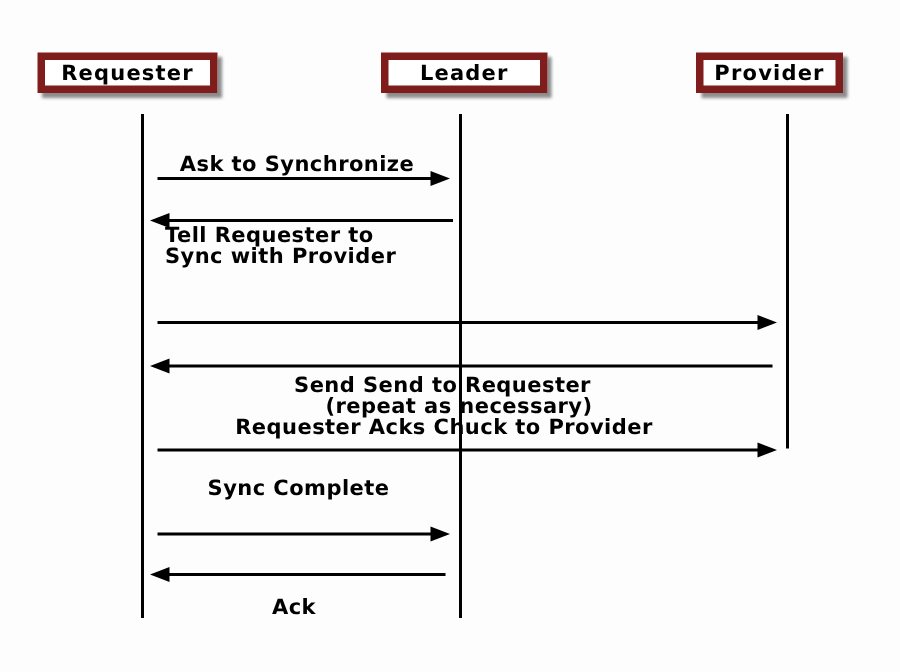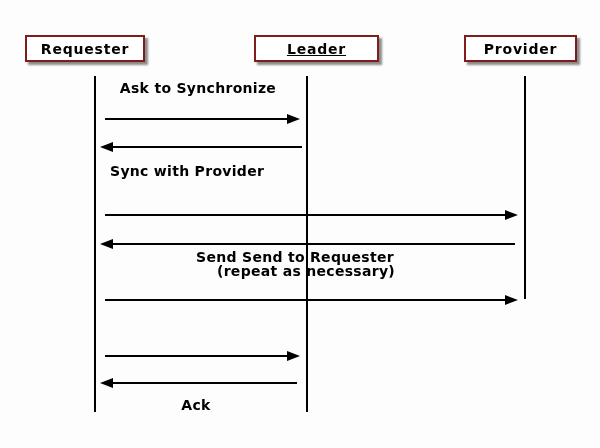--- a/index.html
+++ b/index.html
@@ -15,21 +15,21 @@
     width: 600px;
     height: 448px;
     overflow: hidden;
     color: #000;
   }
   .actor {
     position: absolute;
     top: 35px;
     height: 27px;
     background: #ffffff;
-    border: 2px solid #7f1d1d;
+    border: 5px solid #7f1d1d;
     box-shadow: 3px 3px 2px rgba(0,0,0,0.45);
     display: flex;
     align-items: center;
     justify-content: center;
     font-size: 14px;
     font-weight: bold;
     letter-spacing: 0.8px;
     box-sizing: border-box;
   }
   .lifeline {
@@ -68,56 +68,59 @@
     white-space: nowrap;
   }
   .msg-label.centered { transform: translateX(-50%); }
 </style>
 </head>
 <body>
 
 <div class="stage">
 
   <div class="actor" style="left:25px; width:120px;">Requester</div>
-  <div class="actor" style="left:254px; width:125px;text-decoration:underline;">Leader</div>
-  <div class="actor" style="left:464px; width:113px;">Provider</div>
+  <div class="actor" style="left:254px; width:111px;">Leader</div>
+  <div class="actor" style="left:464px; width:98px;">Provider</div>
 
   <div class="lifeline" style="left:94px; top:76px; height:336px;"></div>
   <div class="lifeline" style="left:306px; top:76px; height:336px;"></div>
   <div class="lifeline" style="left:524px; top:76px; height:223px;"></div>
 
-  <span class="msg-label centered" style="left:198px; top:81px;">Ask to Synchronize</span>
+  <span class="msg-label centered" style="left:198px; top:103px;">Ask to Synchronize</span>
   <div class="arrow right" style="left:105px; top:114px; width:195px;">
     <div class="shaft"></div>
     <div class="head"></div>
   </div>
 
   <div class="arrow left" style="left:100px; top:142px; width:202px;">
     <div class="shaft"></div>
     <div class="head"></div>
   </div>
+  <span class="msg-label" style="left:110px; top:150px;">Tell Requester to</span>
   <span class="msg-label" style="left:110px; top:164px;">Sync with Provider</span>
 
   <div class="arrow right" style="left:105px; top:210px; width:413px;">
     <div class="shaft"></div>
     <div class="head"></div>
   </div>
 
   <div class="arrow left" style="left:100px; top:239px; width:415px;">
     <div class="shaft"></div>
     <div class="head"></div>
   </div>
   <span class="msg-label centered" style="left:295px; top:250px;">Send Send to Requester</span>
   <span class="msg-label centered" style="left:306px; top:264px;">(repeat as necessary)</span>
+  <span class="msg-label centered" style="left:296px; top:278px;">Requester Acks Chuck to Provider</span>
 
   <div class="arrow right" style="left:105px; top:295px; width:413px;">
     <div class="shaft"></div>
     <div class="head"></div>
   </div>
 
+  <span class="msg-label centered" style="left:199px; top:319px;">Sync Complete</span>
   <div class="arrow right" style="left:105px; top:351px; width:195px;">
     <div class="shaft"></div>
     <div class="head"></div>
   </div>
 
   <div class="arrow left" style="left:100px; top:378px; width:197px;">
     <div class="shaft"></div>
     <div class="head"></div>
   </div>
   <span class="msg-label centered" style="left:196px; top:388px;margin-top:10px;">Ack</span>

